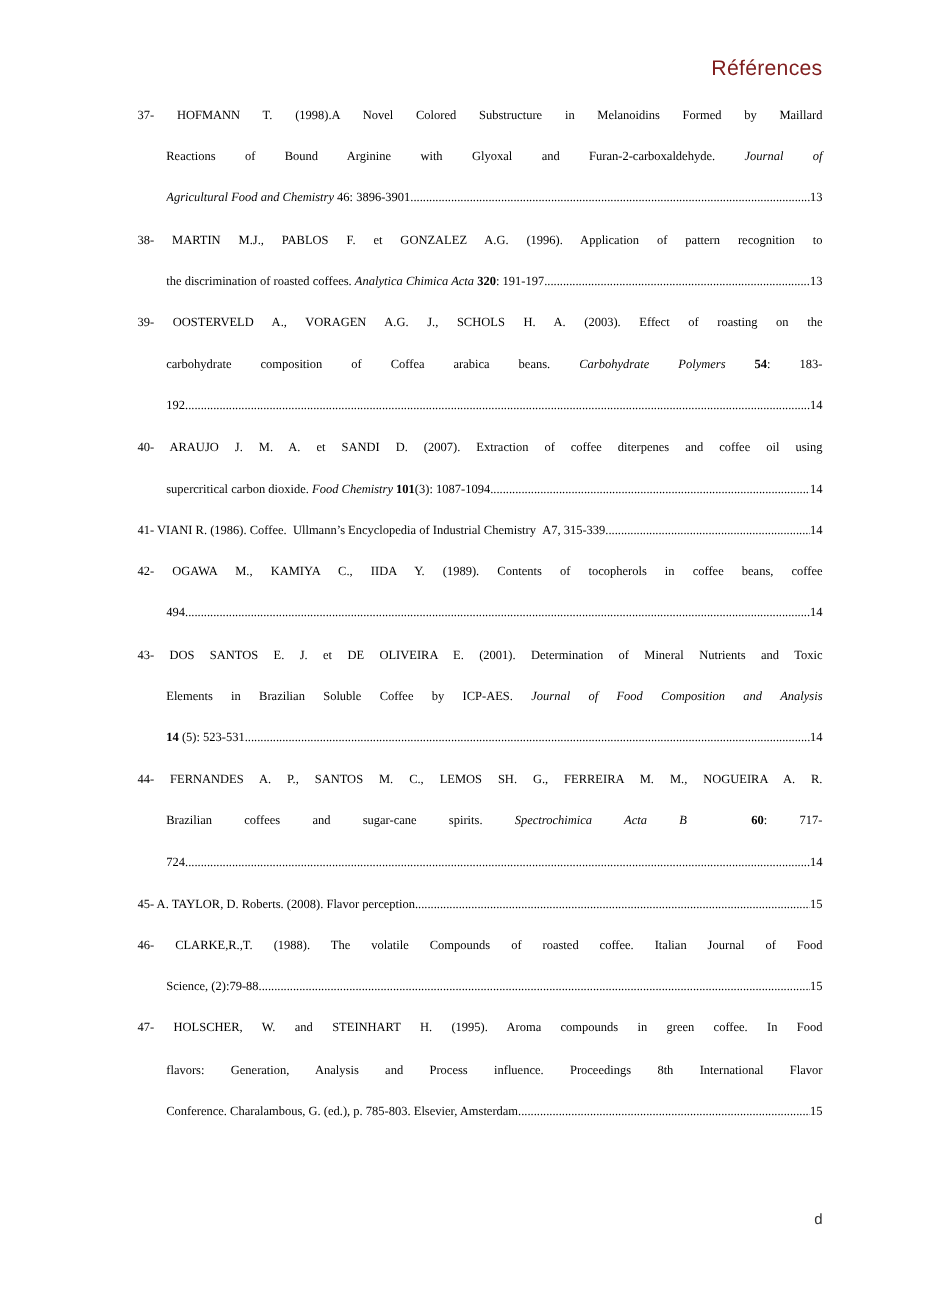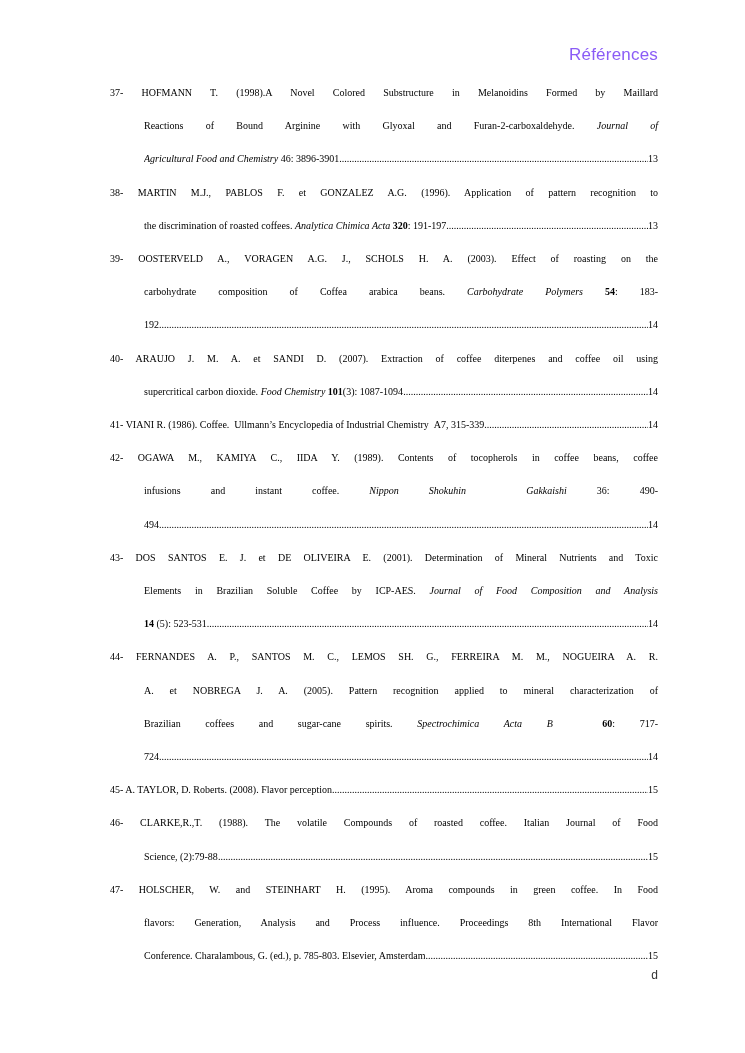--- a/index.html
+++ b/index.html
@@ -25,21 +25,21 @@
     top: 76px; left: 110px; width: 548px;
   }
   .ref { margin: 0; }
   .line {
     font-size: 10px;
     line-height: 33.2px;
     text-align: justify;
     text-align-last: justify;
     -moz-text-align-last: justify;
   }
-  .line.cont { margin-left: 34px; }
+  .line.cont { margin-left: 23px; }
   .line.leader {
     display: flex;
     align-items: flex-end;
     text-align: left;
     text-align-last: auto;
   }
   .line.leader .lt { white-space: pre; flex: 0 1 auto; min-width: 0; overflow: hidden; }
   .line.leader .dots { flex: 1 1 0; overflow: hidden; white-space: nowrap; }
   .line.leader .pg { flex: 0 0 auto; white-space: pre; }
   .it { font-style: italic; }
@@ -48,21 +48,21 @@
     position: absolute;
     top: 968px; left: 110px; width: 548px;
     text-align: right;
     font-family: "Liberation Sans", sans-serif;
     font-size: 12px;
   }
 </style>
 </head>
 <body style="color: rgb(0, 0, 0);">
 
-<div class="page-header" style="color: #8b5cf6;">Références</div>
+<div class="page-header" style="color: #7f1d1d;">Références</div>
 
 <div class="content">
     <div class="ref">
       <div class="line"><span>37- HOFMANN T. (1998).A Novel Colored Substructure in Melanoidins Formed by Maillard</span></div>
       <div class="line cont"><span>Reactions of Bound Arginine with Glyoxal and Furan-2-carboxaldehyde. </span><span class="it">Journal of</span></div>
       <div class="line cont leader">
         <span class="lt"><span class="it">Agricultural Food and Chemistry</span><span> 46: 3896-3901</span></span>
         <span class="dots">............................................................................................................................................................................................................................................................................................................</span>
         <span class="pg">13</span>
       </div>
@@ -94,39 +94,37 @@
     </div>
     <div class="ref">
       <div class="line leader">
         <span class="lt"><span>41- VIANI R. (1986). Coffee. &nbsp;Ullmann’s Encyclopedia of Industrial Chemistry &nbsp;A7, 315-339</span></span>
         <span class="dots">............................................................................................................................................................................................................................................................................................................</span>
         <span class="pg">14</span>
       </div>
     </div>
     <div class="ref">
       <div class="line"><span>42- OGAWA M., KAMIYA C., IIDA Y. (1989). Contents of tocopherols in coffee beans, coffee</span></div>
-      <div class="line cont"><span>infusions and instant coffee. </span><span class="it">Nippon Shokuhin &nbsp;Gakkaishi</span><span> 36: 490-</span></div>
       <div class="line cont leader">
         <span class="lt"><span>494</span></span>
         <span class="dots">............................................................................................................................................................................................................................................................................................................</span>
         <span class="pg">14</span>
       </div>
     </div>
     <div class="ref">
       <div class="line"><span>43- DOS SANTOS E. J. et DE OLIVEIRA E. (2001). Determination of Mineral Nutrients and Toxic</span></div>
       <div class="line cont"><span>Elements in Brazilian Soluble Coffee by ICP-AES. </span><span class="it">Journal of Food Composition and Analysis</span></div>
       <div class="line cont leader">
         <span class="lt"><span class="bd">14</span><span> (5): 523-531</span></span>
         <span class="dots">............................................................................................................................................................................................................................................................................................................</span>
         <span class="pg">14</span>
       </div>
     </div>
     <div class="ref">
       <div class="line"><span>44- FERNANDES A. P., SANTOS M. C., LEMOS SH. G., FERREIRA M. M., NOGUEIRA A. R.</span></div>
-      <div class="line cont"><span>A. et NOBREGA J. A. (2005). Pattern recognition applied to mineral characterization of</span></div>
       <div class="line cont"><span>Brazilian coffees and sugar-cane spirits. </span><span class="it">Spectrochimica Acta B </span><span>&nbsp;</span><span class="bd">60</span><span>: 717-</span></div>
       <div class="line cont leader">
         <span class="lt"><span>724</span></span>
         <span class="dots">............................................................................................................................................................................................................................................................................................................</span>
         <span class="pg">14</span>
       </div>
     </div>
     <div class="ref">
       <div class="line leader">
         <span class="lt"><span>45- A. TAYLOR, D. Roberts. (2008). Flavor perception</span></span>

